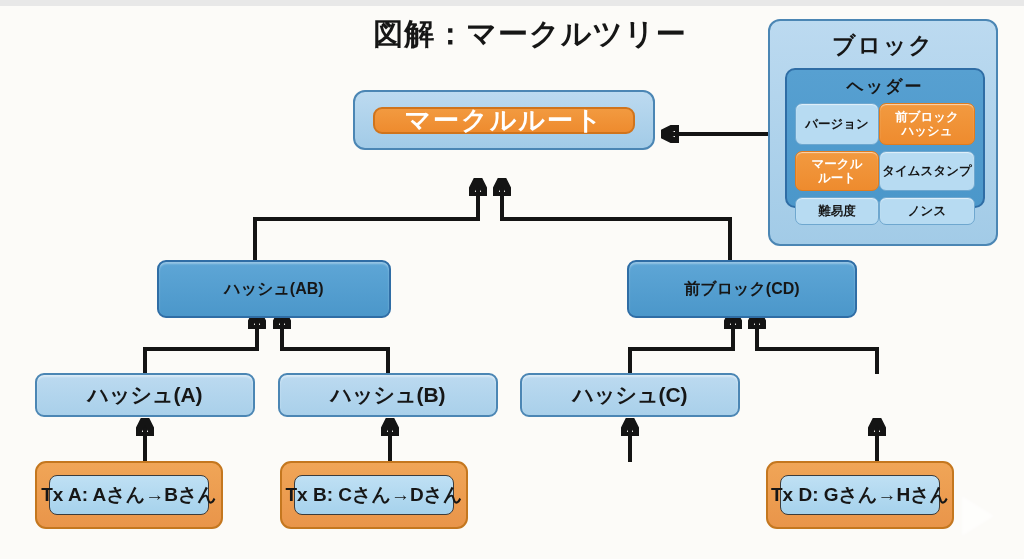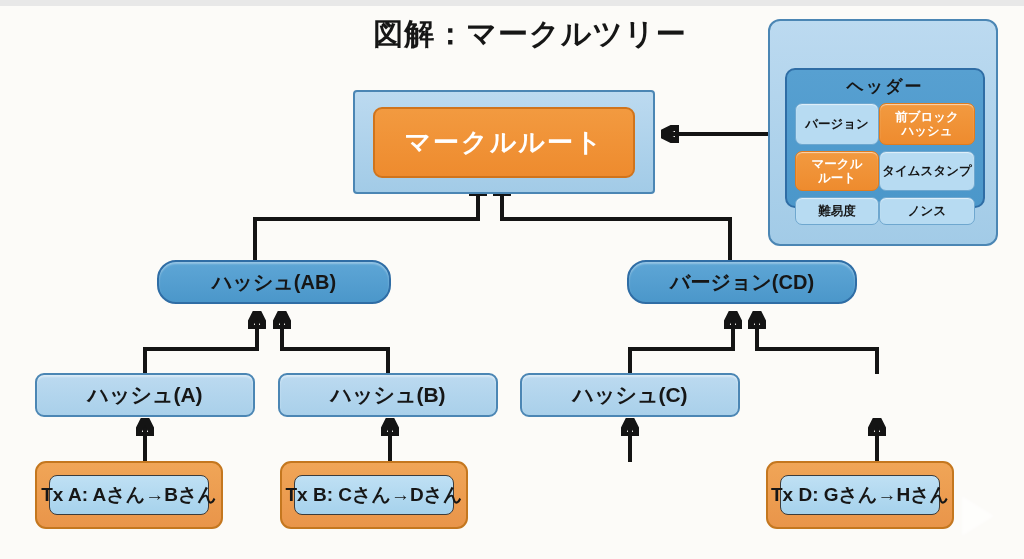--- a/index.html
+++ b/index.html
@@ -22,34 +22,34 @@
   }
   svg.wires{position:absolute;left:0;top:0;width:1024px;height:559px;pointer-events:none;}
   svg.wires path{fill:none;stroke:var(--line);stroke-width:4;}
 
   
   .node{position:absolute;display:flex;align-items:center;justify-content:center;
         color:var(--ink);font-weight:bold;text-align:center;}
 
   
   .root-outer{
-    position:absolute;left:353px;top:84px;width:302px;height:104px;
+    position:absolute;left:353px;top:84px;width:302px;height:60px;
     background:linear-gradient(180deg,#bcdaf0,#a2cbe7);
-    border:2.5px solid var(--blue-light-dark);border-radius:4px;
+    border:2.5px solid var(--blue-light-dark);border-radius:12px;
   }
   .root-inner{
     position:absolute;left:18px;right:18px;top:15px;bottom:14px;
     background:linear-gradient(180deg,#f29a40,var(--orange));
     border:2px solid var(--orange-dark);border-radius:9px;
     display:flex;align-items:center;justify-content:center;
     color:#fff;font-weight:bold;font-size:26px;letter-spacing:2px;
   }
   
   .hash-mid{
-    height:44px;font-size:20px;border-radius:19px;
+    height:58px;font-size:16px;border-radius:9px;
     background:linear-gradient(180deg,#5ea6d6,var(--blue-medium));
     border:2px solid var(--blue-medium-dark);
     box-shadow:inset 0 2px 2px rgba(255,255,255,.35);
   }
   
   .hash-leaf{
     height:44px;width:220px;font-size:21px;border-radius:9px;
     background:linear-gradient(180deg,#bcdaf0,var(--blue-light));
     border:2px solid var(--blue-light-dark);
     box-shadow:inset 0 2px 2px rgba(255,255,255,.45);
@@ -138,37 +138,38 @@
     <path d="M390,456 V417" marker-end="url(#ah)"></path>
     <path d="M630,456 V417" marker-end="url(#ah)"></path>
     <path d="M877,456 V417" marker-end="url(#ah)"></path>
   </svg>
 
   <div class="root-outer">
     <div class="root-inner">マークルルート</div>
   </div>
 
   <div class="node hash-mid" style="left:157px;top:254px;width:234px">ハッシュ(AB)</div>
-  <div class="node hash-mid" style="left:627px;top:254px;width:230px">バージョン(CD)</div>
+  <div class="node hash-mid" style="left:627px;top:254px;width:230px">前ブロック(CD)</div>
 
   <div class="node hash-leaf" style="left:35px;top:367px">ハッシュ(A)</div>
   <div class="node hash-leaf" style="left:520px;top:367px">ハッシュ(C)</div>
   <div class="node hash-leaf" style="left:278px;top:367px">ハッシュ(B)</div>
 
   <div class="tx-outer" style="left:35px;top:455px">
     <div class="tx-inner">Tx A: Aさん→Bさん</div>
   </div>
   <div class="tx-outer" style="left:280px;top:455px">
     <div class="tx-inner">Tx B: Cさん→Dさん</div>
   </div>
   <div class="tx-outer" style="left:766px;top:455px">
     <div class="tx-inner">Tx D: Gさん→Hさん</div>
   </div>
 
   <div class="block-outer">
+    <div class="block-title">ブロック</div>
     <div class="header-panel">
       <div class="header-title">ヘッダー</div>
       <div class="header-grid">
         <div class="cell">バージョン</div>
         <div class="cell hl">前ブロック
 ハッシュ</div>
         <div class="cell hl">マークル
 ルート</div>
         <div class="cell">タイムスタンプ</div>
         <div class="cell">難易度</div>

